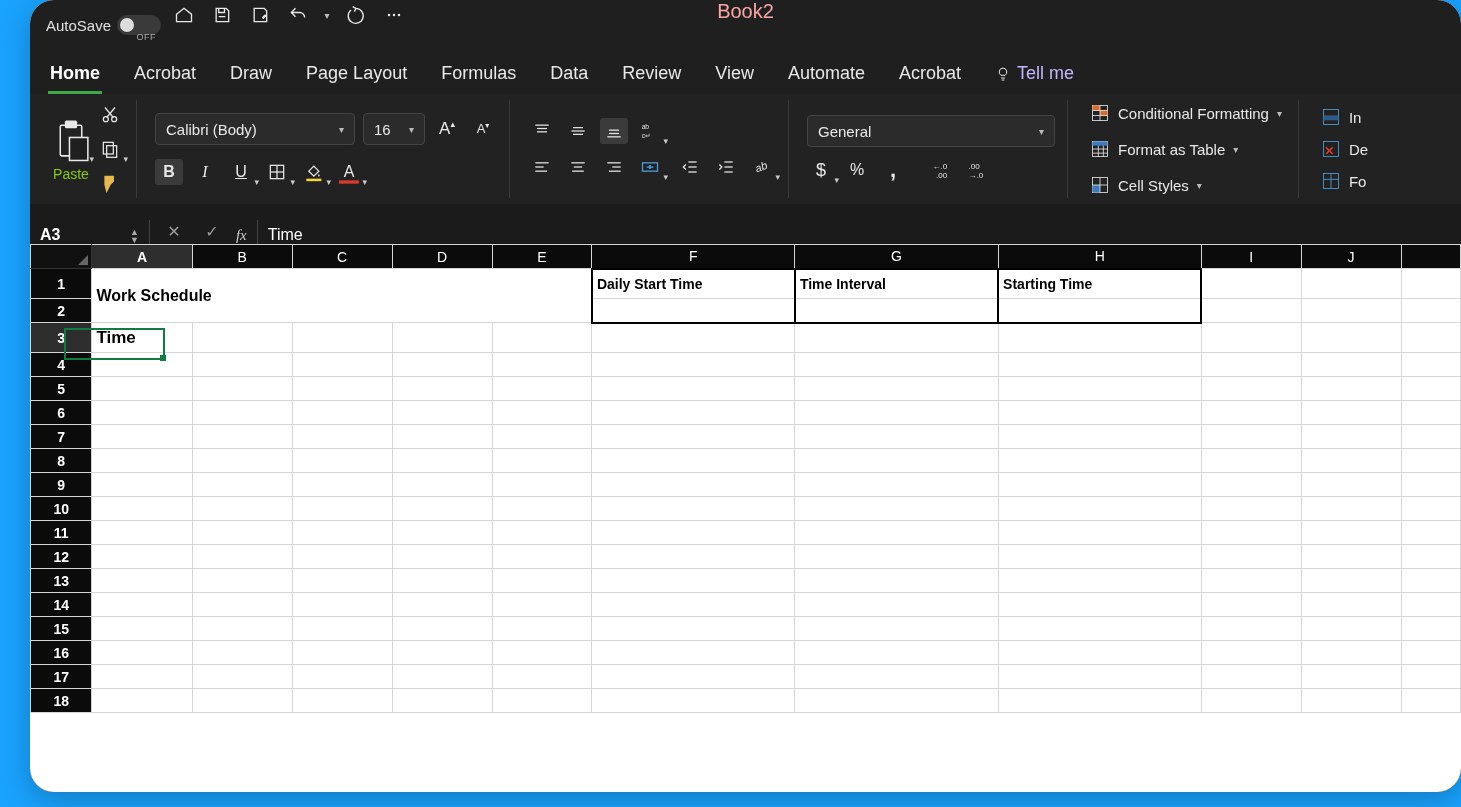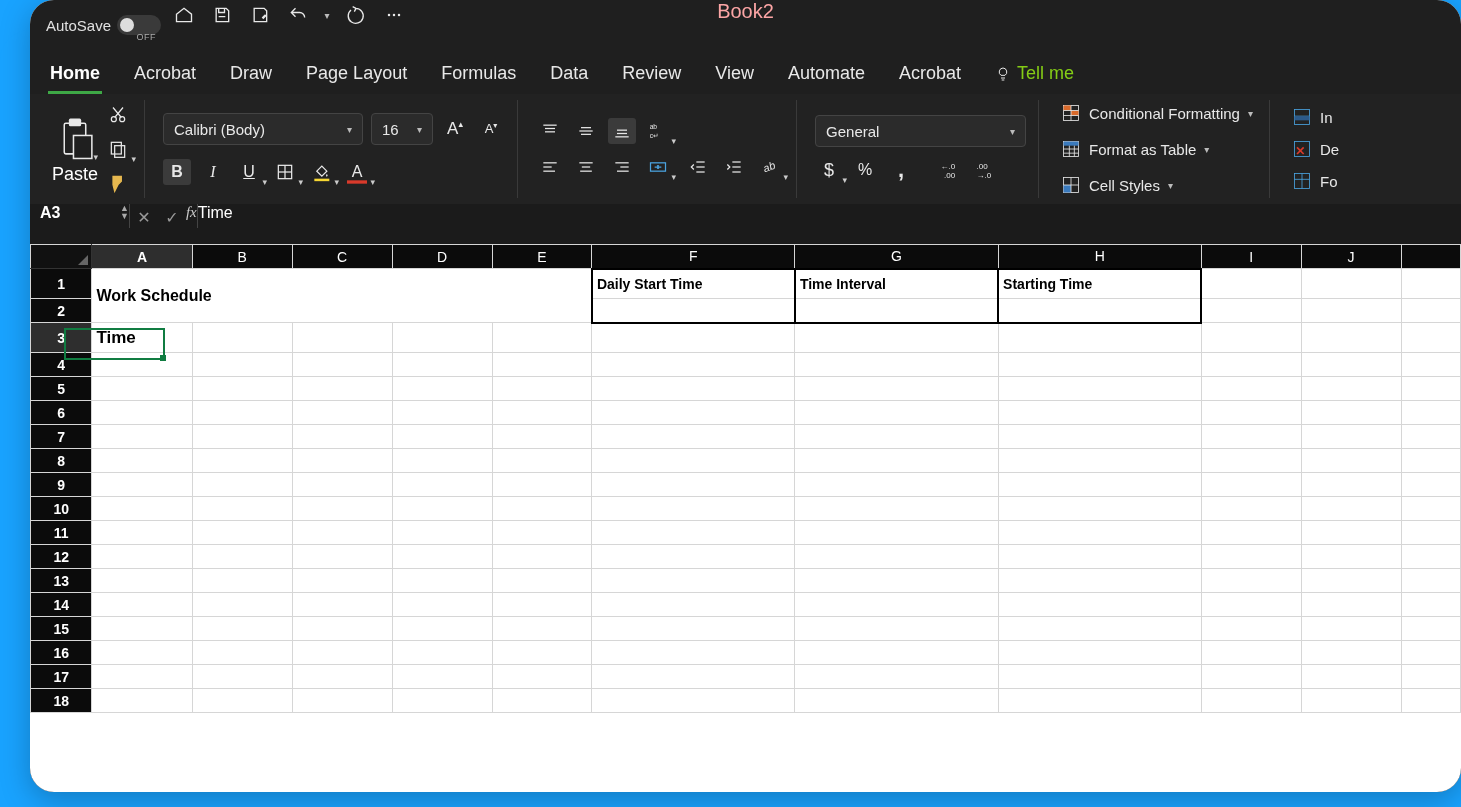--- a/index.html
+++ b/index.html
@@ -51,55 +51,56 @@
     color: #e8e8e8;
     display: flex;
     align-items: flex-end;
     gap: 30px;
     padding: 6px 18px 0 18px;
     height: 44px;
     font-size: 18px;
   }
   .menu-item { padding: 6px 2px 10px 2px; cursor:pointer; color:#e8e8e8; }
   .menu-item.active { border-bottom: 3px solid #3ea846; color:#fff; font-weight:600; padding-bottom:7px; }
-  .tellme { display:flex; align-items:center; gap:6px; color:#84cc16; }
+  .tellme { display:flex; align-items:center; gap:6px; color:#c4b5fd; }
   .bulb { width:16px; height:16px; }
 
   .ribbon {
     background: #222;
     color: #e8e8e8;
     display:flex;
     align-items:stretch;
     height:110px;
     padding: 6px 10px;
     gap: 6px;
   }
   .group { display:flex; align-items:center; padding:0 12px; gap:6px; border-right:1px solid #3a3a3a; }
   .group:last-child { border-right:none; }
   .col { display:flex; flex-direction:column; justify-content:center; gap:4px; align-items:center;}
   .row { display:flex; gap:8px; align-items:center; }
-  .small-label { font-size:18px; color:#ffffff; }
+  .small-label { font-size:14px; color:#84cc16; }
   .iconbtn { width:28px; height:26px; display:flex; align-items:center; justify-content:center; cursor:pointer; border-radius:3px; position:relative; }
   .iconbtn.sel { background:#3b3b3b; }
   .iconbtn svg { fill:none; stroke:#e8e8e8; stroke-width:1.5; }
   .paste-big { width:38px; height:46px; position:relative; }
   .dd-caret { position:absolute; right:-4px; bottom:-2px; font-size:9px; color:#ccc; }
   .select { background:#2b2b2b; border:1px solid #444; color:#e8e8e8; border-radius:4px; height:32px; display:flex; align-items:center; padding:0 10px; gap:8px; font-size:15px; cursor:pointer; }
   .caret { font-size:10px; color:#bbb; }
   .ribbon .textbtn { display:flex; align-items:center; gap:8px; font-size:15px; cursor:pointer; padding:2px 4px; }
   .ribbon .textbtn svg { width:20px; height:20px; }
   .orange-cell { fill:#d96a2b; }
 
   .formulabar {
     background:#1b1b1b;
     color:#e8e8e8;
     height:40px;
     display:flex;
-    align-items:flex-start;
+    align-items:flex-end;
     padding:0 10px;
+    gap:10px;
     font-size:16px;
   }
   .namebox { width:80px; color:#fff; font-weight:600; }
   .fbspin { display:flex; flex-direction:column; font-size:9px; color:#aaa; gap:0; cursor:pointer; line-height:8px; }
   .fb-sep { width:1px; height:24px; background:#444; }
   .fx { color:#ccc; font-style:italic; font-family:Georgia,serif; font-size:15px; }
   .fb-input { flex:1; color:#fff; }
 
   .sheet {
     flex:1;
@@ -393,21 +394,21 @@
                 <text x="4" y="16" font-size="13" fill="#e8e8e8" stroke="none" transform="rotate(-20 12 12)" font-style="italic">ab</text>
               </svg>
               <span class="dd-caret">▾</span>
             </span>
         </div>
       </div>
     </div>
 
     <div class="group">
       <div class="col" style="gap:10px; align-items:flex-start;">
-        <div class="select" style="width:211px;">
+        <div class="select" style="width:248px;">
           <span>General</span>
           <span class="caret" style="margin-left:auto">▾</span>
         </div>
         <div class="row">
           <span class="iconbtn">
               <span style="font-size:18px">$</span>
               <span class="dd-caret">▾</span>
             </span>
           <span class="iconbtn">
               <span style="font-size:16px">%</span>

